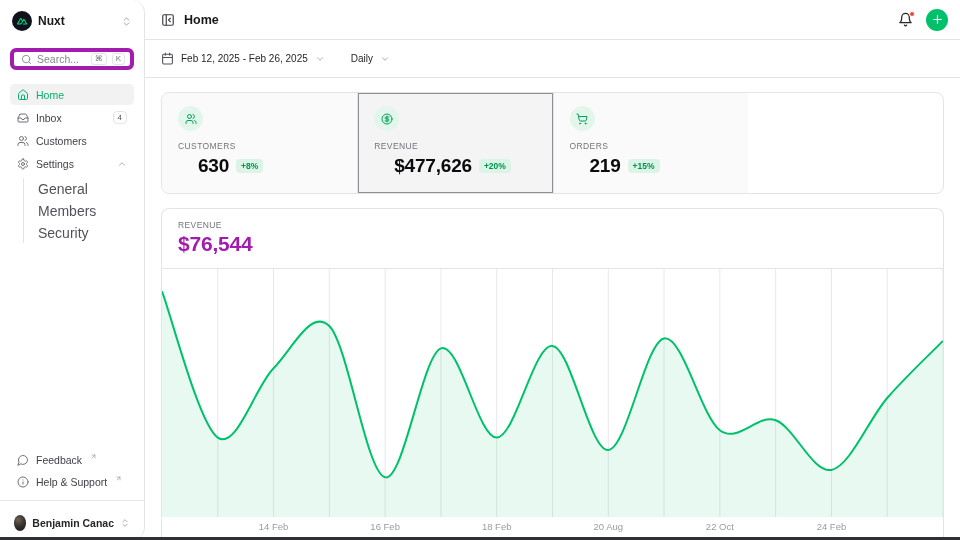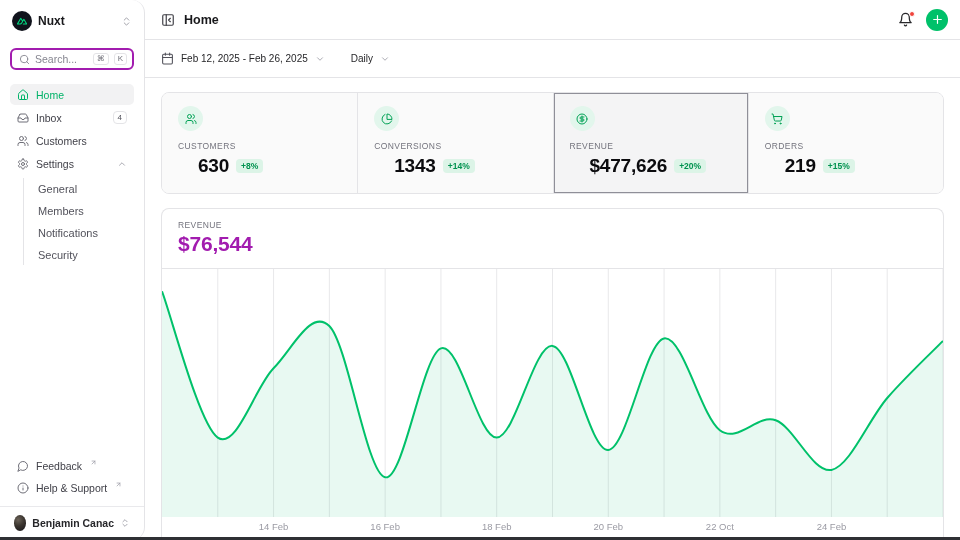--- a/index.html
+++ b/index.html
@@ -8,44 +8,44 @@
   .app { display:flex; width:960px; height:540px; position:relative; }
 
   
   .sidebar { width:145px; min-width:145px; border-right:1px solid #e4e4e7;
     display:flex; flex-direction:column; padding:9px 10px 6px; background:#fff;border-radius:13px; }
   .logo-row { display:flex; align-items:center; gap:6px; padding:0 2px; height:24px; cursor:pointer; }
   .logo-circle { width:20px; height:20px; border-radius:50%; background:#10131c;
     display:flex; align-items:center; justify-content:center; }
   .logo-name { font-size:12px; font-weight:700; color:#18181b; flex:1; }
   .muted-ic { color:#9a9aa3; display:flex; align-items:center; }
-  .search-box { margin-top:15px; height:22px; border:2px solid #a21caf; border-radius:6px;
+  .search-box { margin-top:15px; height:22px; border:4px solid #a21caf; border-radius:6px;
     display:flex; align-items:center; gap:5px; padding:0 5px 0 7px; color:#85858f; background:#fff; }
   .search-box input { border:none; outline:none; background:transparent; flex:1; width:40px;
     font-size:10.5px; color:#3f3f46; font-family:inherit; }
   .search-box input::placeholder { color:#85858f; }
   .kbd { font-size:8px; color:#71717a; border:1px solid #e4e4e7; border-radius:3px;
     padding:1px 3px; line-height:1; background:#fff; min-width:13px; text-align:center; }
   .nav { margin-top:14px; display:flex; flex-direction:column; gap:2px; }
   .nav-item { height:21px; display:flex; align-items:center; gap:7px; padding:0 7px;
     border-radius:5px; font-size:10.5px; font-weight:500; color:#414149; cursor:pointer; }
   .nav-item .ic { color:#6f6f78; display:flex; align-items:center; }
   .nav-item.active { background:#f2f2f3; color:#00b368; }
   .nav-item.active .ic { color:#00b368; }
   .nav-badge { margin-left:auto; font-size:8px; color:#52525b; border:1px solid #e4e4e7;
     border-radius:4px; padding:1.5px 4px; line-height:1; background:#fff; }
   .nav-chev { margin-left:auto; color:#9a9aa3; display:flex; }
   .sub-list { margin:2px 0 2px 13px; border-left:1px solid #e4e4e7; padding-left:10px;
     display:flex; flex-direction:column; gap:1px; }
-  .sub-item { height:21px; display:flex; align-items:center; font-size:11px;
+  .sub-item { height:21px; display:flex; align-items:center; font-size:14px;
     color:#52525b; font-weight:400; cursor:pointer; border-radius:5px; padding:0 4px; }
   .side-footer { margin-top:auto; display:flex; flex-direction:column; gap:1px; }
   .ext-arrow { color:#9a9aa3; transform:translateY(-3px); display:inline-flex; margin-left:1px; }
   .side-divider { border-top:1px solid #e9e9ec; margin:7px -10px 0; }
-  .user-row { display:flex; align-items:center; gap:6px; padding:7px 4px 3px; cursor:pointer; }
+  .user-row { display:flex; align-items:center; gap:6px; padding:13px 4px 3px; cursor:pointer; }
   .avatar { width:16px; height:16px; border-radius:50%;
     background:radial-gradient(circle at 35% 30%, #6b6258 0%, #3a342e 45%, #17151a 100%); }
   .user-name { font-size:10.5px; font-weight:700; color:#27272a; flex:1; white-space:nowrap; }
 
   
   .main { flex:1; display:flex; flex-direction:column; min-width:0; }
   .topbar { height:40px; border-bottom:1px solid #e4e4e7; display:flex; align-items:center;
     padding:0 12px 0 16px; gap:9px; }
   .collapse-btn { color:#3f3f46; display:flex; align-items:center; cursor:pointer; }
   .page-title { font-size:12.5px; font-weight:700; color:#18181b; }
@@ -172,21 +172,20 @@
         <span class="nav-chev">
           <svg width="10" height="10" viewBox="0 0 24 24" fill="none" stroke="currentColor" stroke-width="2" stroke-linecap="round" stroke-linejoin="round">
               <path d="m18 15-6-6-6 6"></path>
             </svg>
         </span>
       </div>
 
       <div class="sub-list">
         <div class="sub-item">General</div>
         <div class="sub-item">Members</div>
-        <div class="sub-item">Notifications</div>
         <div class="sub-item">Security</div>
       </div>
     </nav>
 
     <div class="side-footer">
       <div class="nav-item">
         <span class="ic">
           <svg width="12" height="12" viewBox="0 0 24 24" fill="none" stroke="currentColor" stroke-width="2" stroke-linecap="round" stroke-linejoin="round">
               <path d="M7.9 20A9 9 0 1 0 4 16.1L2 22Z"></path>
             </svg>
@@ -297,33 +296,20 @@
                 <path d="M16 3.13a4 4 0 0 1 0 7.75"></path>
               </svg>
           </span>
           <div class="stat-label">CUSTOMERS</div>
           <div class="stat-value-row">
             <span class="stat-value">630</span>
             <span class="stat-badge">+8%</span>
           </div>
         </div>
 
-        <div class="stat-card">
-          <span class="stat-icon">
-            <svg width="12" height="12" viewBox="0 0 24 24" fill="none" stroke="currentColor" stroke-width="2" stroke-linecap="round" stroke-linejoin="round">
-                <path d="M21.21 15.89A10 10 0 1 1 8 2.83"></path>
-                <path d="M22 12A10 10 0 0 0 12 2v10z"></path>
-              </svg>
-          </span>
-          <div class="stat-label">CONVERSIONS</div>
-          <div class="stat-value-row">
-            <span class="stat-value">1343</span>
-            <span class="stat-badge">+14%</span>
-          </div>
-        </div>
 
         <div class="stat-card selected">
           <span class="stat-icon">
             <svg width="12" height="12" viewBox="0 0 24 24" fill="none" stroke="currentColor" stroke-width="2" stroke-linecap="round" stroke-linejoin="round">
                 <circle cx="12" cy="12" r="10"></circle>
                 <path d="M16 8h-6a2 2 0 1 0 0 4h4a2 2 0 1 1 0 4H8"></path>
                 <path d="M12 18V6"></path>
               </svg>
           </span>
           <div class="stat-label">REVENUE</div>
@@ -370,21 +356,21 @@
               <line x1="668.5714285714286" x2="668.5714285714286" y1="0" y2="248" stroke="#e8e8ea" stroke-width="1" vector-effect="non-scaling-stroke"></line>
               <line x1="724.2857142857143" x2="724.2857142857143" y1="0" y2="248" stroke="#e8e8ea" stroke-width="1" vector-effect="non-scaling-stroke"></line>
               <line x1="780" x2="780" y1="0" y2="248" stroke="#e8e8ea" stroke-width="1" vector-effect="non-scaling-stroke"></line>
               <path d="M0,22.319999999999993 C9.3,46.7 37.1,155.8 55.7,168.6 C74.3,181.5 92.9,117.8 111.4,99.2 C130.0,80.6 148.6,38.9 167.1,57.0 C185.7,75.2 204.3,204.6 222.9,208.3 C241.4,212.0 260.0,86.0 278.6,79.4 C297.1,72.7 315.7,169.1 334.3,168.6 C352.9,168.2 371.4,74.8 390.0,76.9 C408.6,78.9 427.1,182.3 445.7,181.0 C464.3,179.8 482.9,72.7 501.4,69.4 C520.0,66.1 538.6,147.6 557.1,161.2 C575.7,174.8 594.3,144.7 612.9,151.3 C631.4,157.9 650.0,204.6 668.6,200.9 C687.1,197.2 705.7,150.5 724.3,129.0 C742.9,107.5 770.7,81.4 780.0,71.9 L780,248 L0,248 Z" fill="rgba(0,193,106,0.09)" stroke="none"></path>
               <path d="M0,22.319999999999993 C9.3,46.7 37.1,155.8 55.7,168.6 C74.3,181.5 92.9,117.8 111.4,99.2 C130.0,80.6 148.6,38.9 167.1,57.0 C185.7,75.2 204.3,204.6 222.9,208.3 C241.4,212.0 260.0,86.0 278.6,79.4 C297.1,72.7 315.7,169.1 334.3,168.6 C352.9,168.2 371.4,74.8 390.0,76.9 C408.6,78.9 427.1,182.3 445.7,181.0 C464.3,179.8 482.9,72.7 501.4,69.4 C520.0,66.1 538.6,147.6 557.1,161.2 C575.7,174.8 594.3,144.7 612.9,151.3 C631.4,157.9 650.0,204.6 668.6,200.9 C687.1,197.2 705.7,150.5 724.3,129.0 C742.9,107.5 770.7,81.4 780.0,71.9" fill="none" stroke="#00c16a" stroke-width="2" vector-effect="non-scaling-stroke"></path>
             </svg>
           <div class="x-labels" id="x-labels">
               <span style="left: 14.2857%;">14 Feb</span>
               <span style="left: 28.5714%;">16 Feb</span>
               <span style="left: 42.8571%;">18 Feb</span>
-              <span style="left: 57.1429%;">20 Feb</span>
+              <span style="left: 57.1429%;">20 Aug</span>
               <span style="left: 71.4286%;">22 Oct</span>
               <span style="left: 85.7143%;">24 Feb</span>
             </div>
         </div>
       </div>
 
     </div>
   </main>
 
   <div class="bottom-strip"></div>

